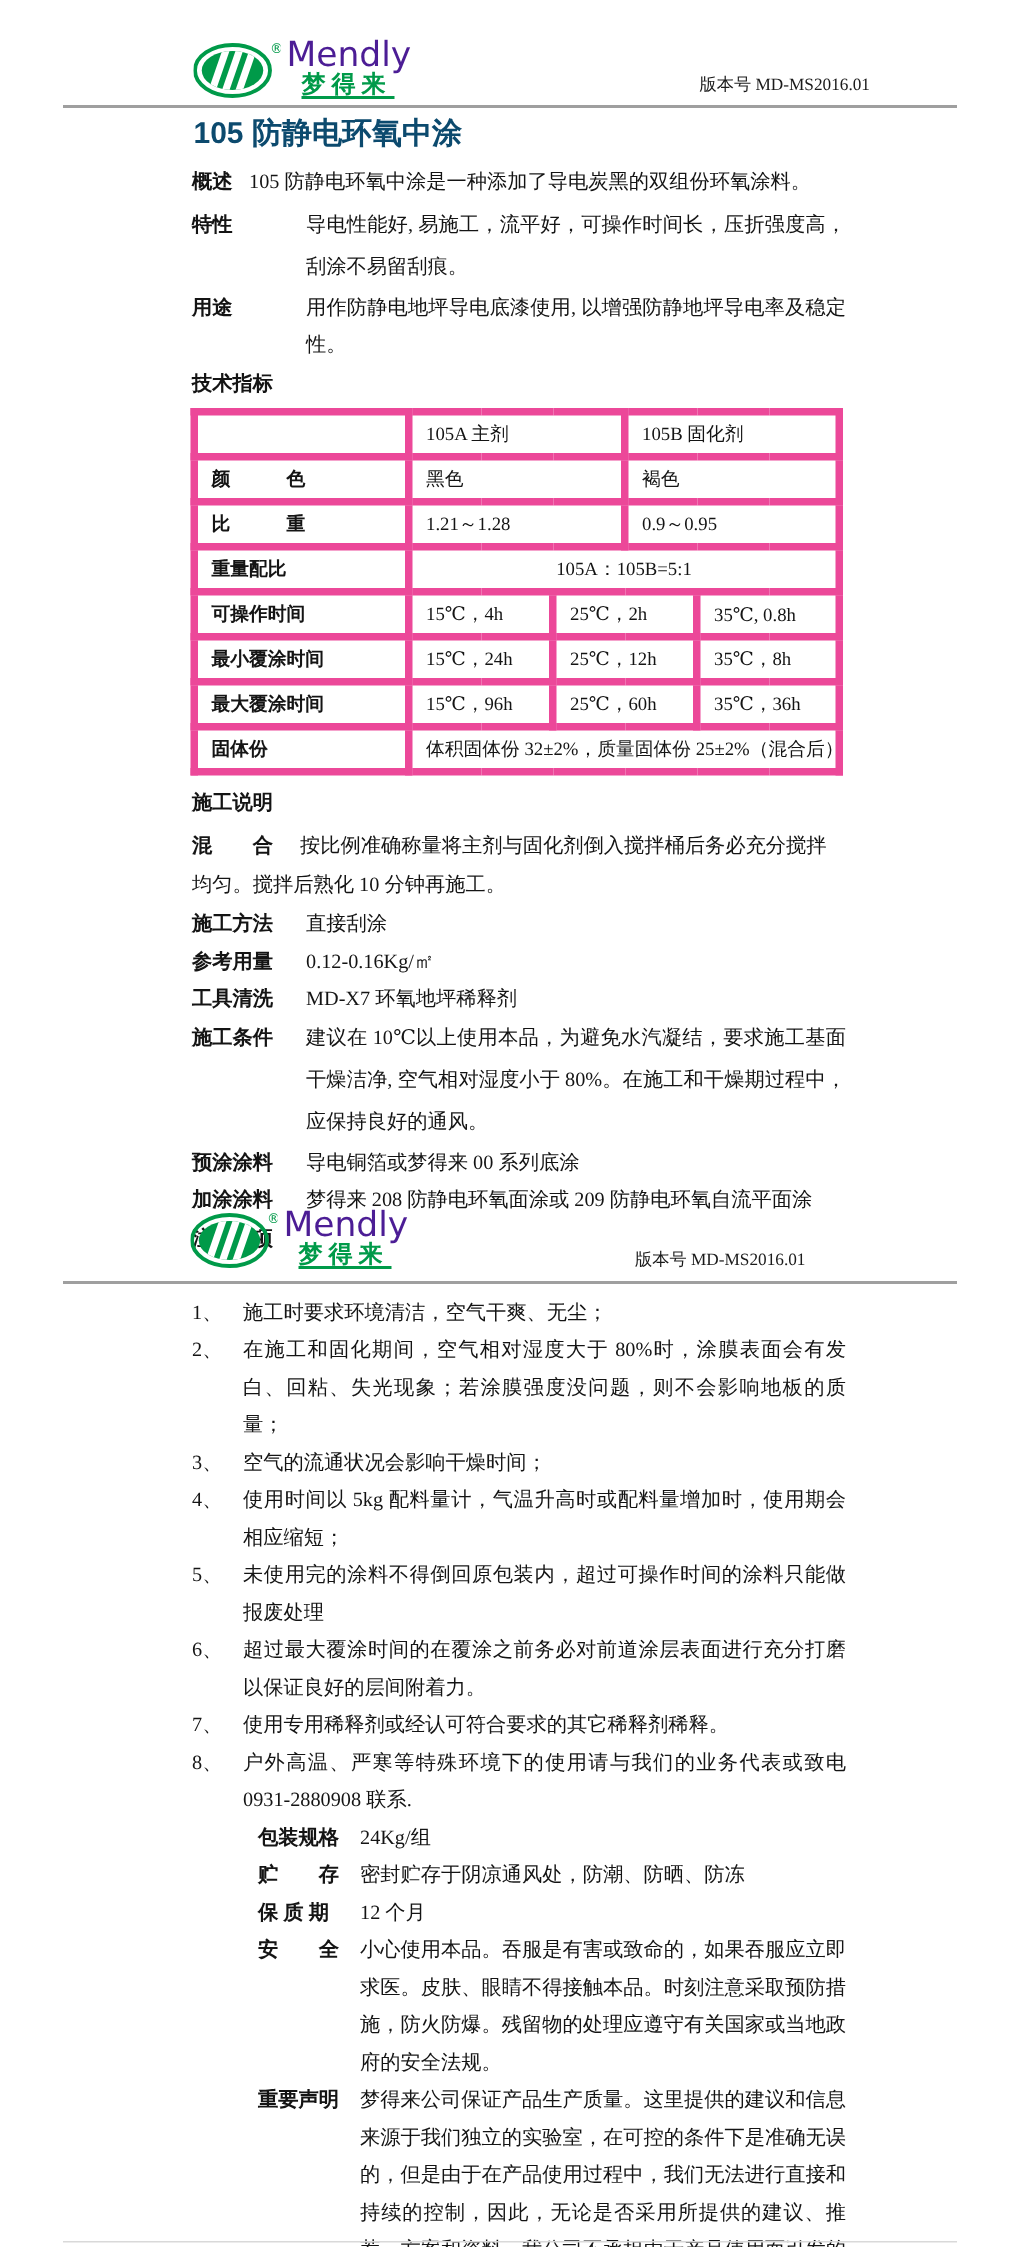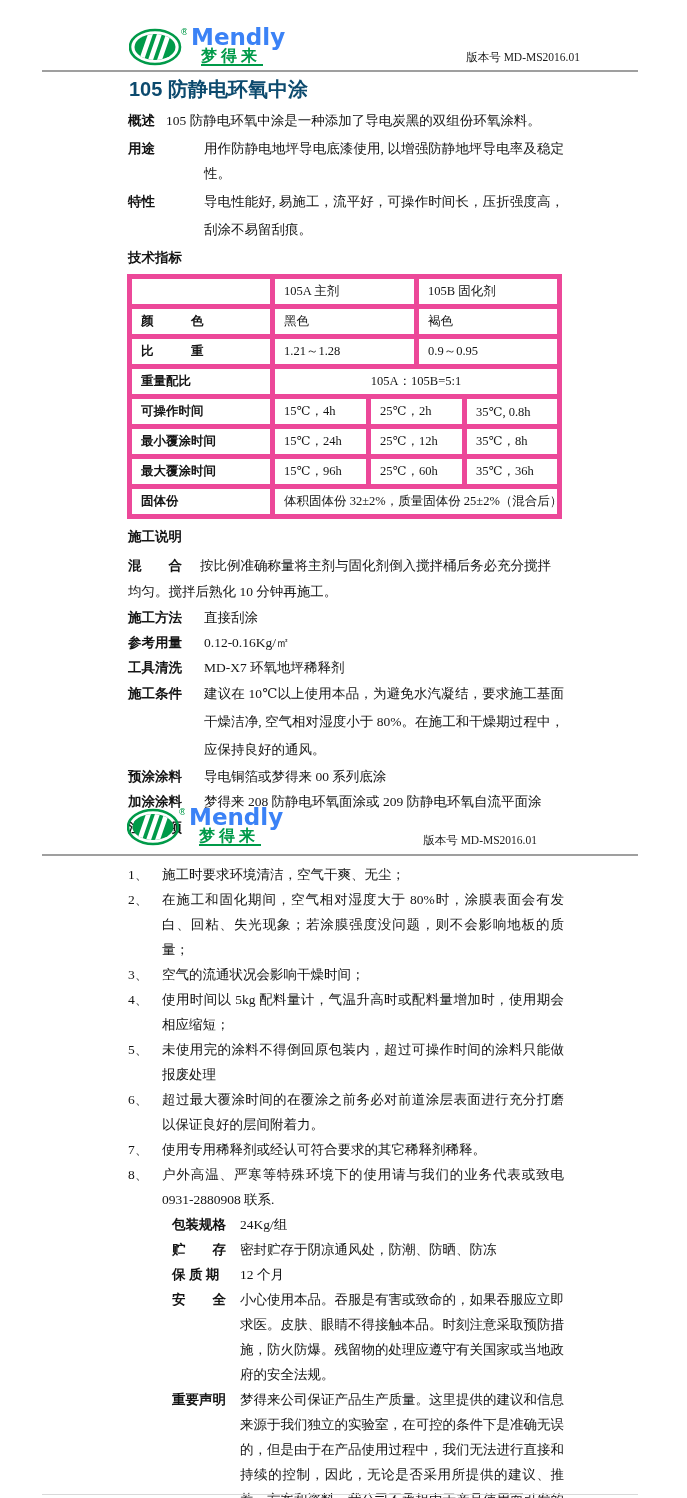--- a/index.html
+++ b/index.html
@@ -12,22 +12,22 @@
     color:#141414;
     overflow:hidden;
   }
   
   .logo{position:absolute;display:flex;align-items:flex-start;}
   .logo-p1{left:129px;top:26px;}
   .logo-p2{left:127px;top:806px;}
   .logo-text{margin-left:4px;display:flex;flex-direction:column;}
   .logo-en{
     font-family:"DejaVu Sans","Liberation Sans",sans-serif;
-    font-weight:bold;font-size:23px;line-height:22px;
-    color:#3b82f6;letter-spacing:0px;
+    font-weight:normal;font-size:23px;line-height:22px;
+    color:#4c1d95;letter-spacing:0px;
   }
   .logo-cn{
     font-family:"DejaVu Sans","Liberation Sans",sans-serif;
     font-weight:bold;font-size:16px;line-height:16px;
     color:#009a49;letter-spacing:4px;
     border-bottom:2px solid #009a49;
     display:inline-block;align-self:flex-start;
     margin-left:10px;padding:0 2px 0 0;
   }
   .version{
@@ -110,28 +110,28 @@
   <div class="rule rule-p1"></div>
 
   <div class="title">105 防静电环氧中涂</div>
 
   <div class="content1">
 
     <div class="flow mb2">
       <span class="lbl-inline w38">概述</span><span>105 防静电环氧中涂是一种添加了导电炭黑的双组份环氧涂料。</span>
     </div>
 
+    <div class="row para">
+      <span class="lbl">特性</span>
+      <span class="val">导电性能好, 易施工，流平好，可操作时间长，压折强度高，刮涂不易留刮痕。</span>
+    </div>
+
     <div class="row line mb2">
       <span class="lbl">用途</span>
       <span class="val">用作防静电地坪导电底漆使用, 以增强防静地坪导电率及稳定性。</span>
-    </div>
-
-    <div class="row para">
-      <span class="lbl">特性</span>
-      <span class="val">导电性能好, 易施工，流平好，可操作时间长，压折强度高，刮涂不易留刮痕。</span>
     </div>
 
     <div class="heading">技术指标</div>
 
     <table class="spec">
       <colgroup>
         <col style="width:143px">
           <col style="width:48px">
           <col style="width:48px">
           <col style="width:48px">

